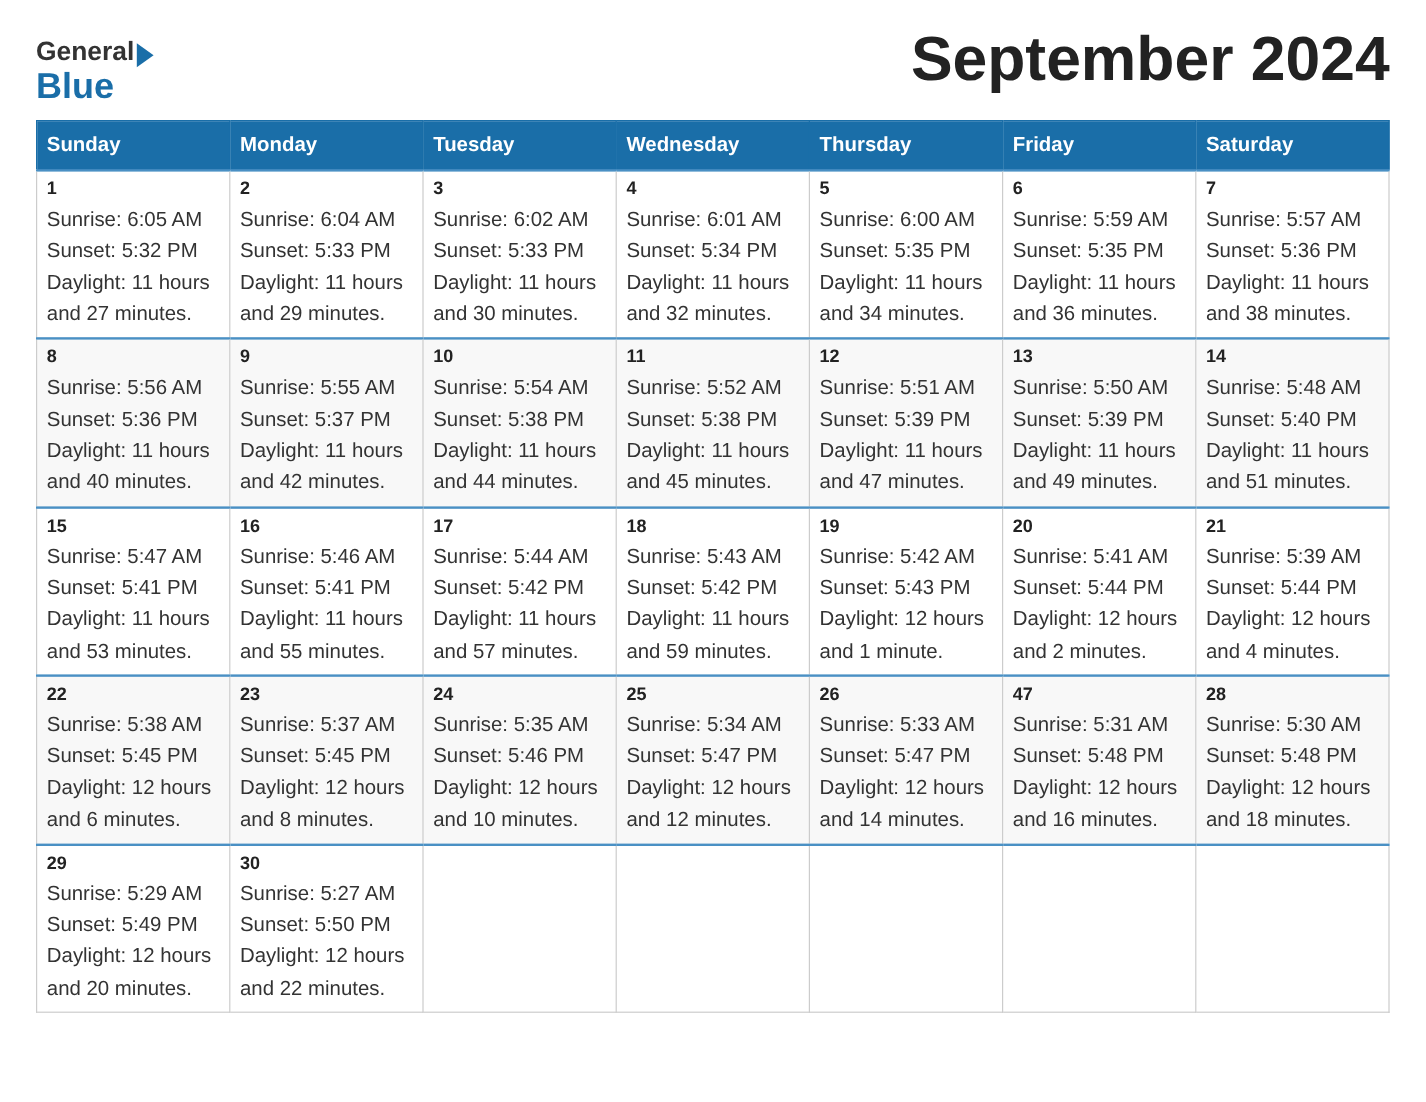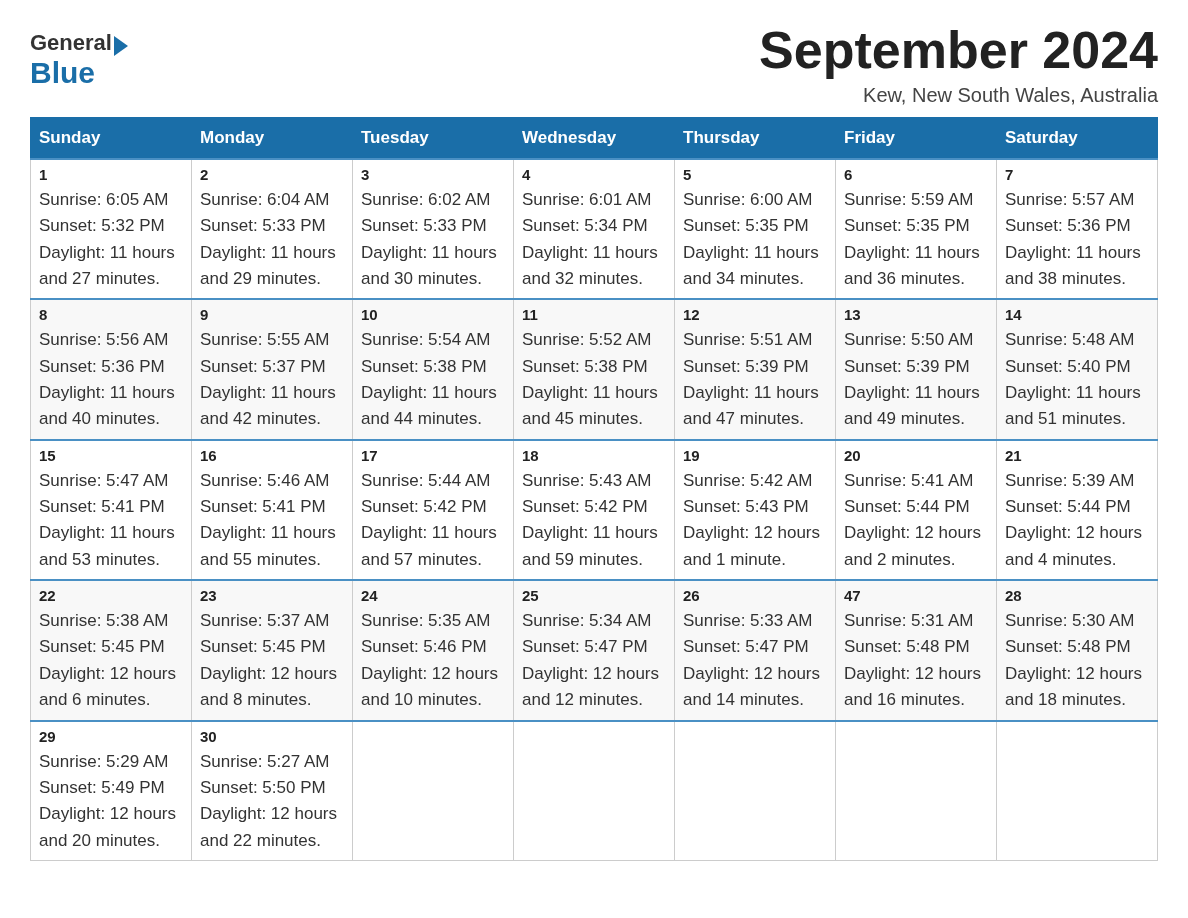--- a/index.html
+++ b/index.html
@@ -111,21 +111,20 @@
 <div class="header-section">
   <div class="logo">
     <div class="logo-text">
       <span class="logo-general">General</span>
       <span class="logo-arrow"></span>
     </div>
     <div class="logo-blue">Blue</div>
   </div>
   <div class="title-section">
     <div class="main-title">September 2024</div>
-    <div class="subtitle">Kew, New South Wales, Australia</div>
   </div>
 </div>
 
 <table class="calendar-table">
   <thead>
     <tr>
       <th>Sunday</th>
       <th>Monday</th>
       <th>Tuesday</th>
       <th>Wednesday</th>

